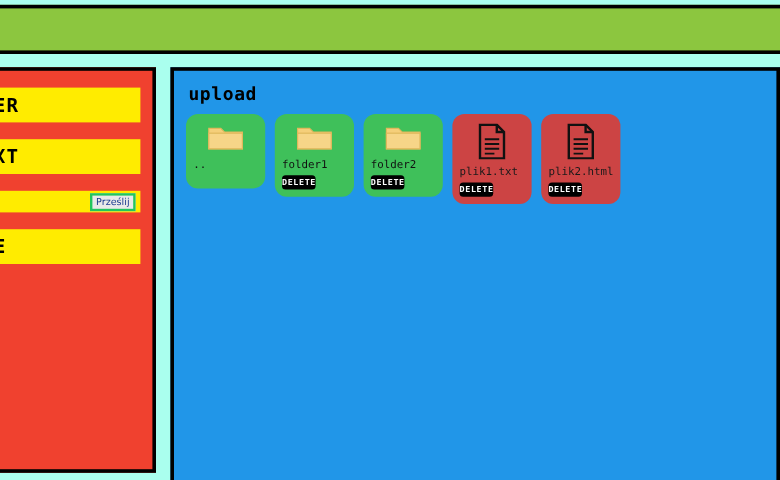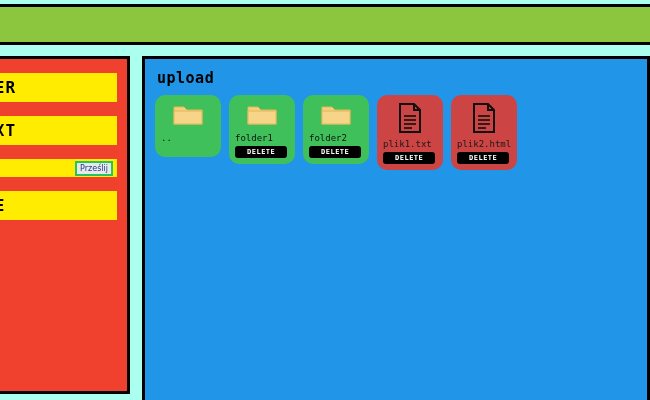--- a/index.html
+++ b/index.html
@@ -154,21 +154,21 @@
     margin-top: 2px;
     margin-left: 1px;
     background: #000;
     color: #fff;
     border: 0;
     border-radius: 3px;
     font-family: "DejaVu Sans Mono", monospace;
     font-size: 7px;
     font-weight: bold;
     letter-spacing: 0.5px;
-    padding: 2px 12px;
+    padding: 2px 0;
     line-height: 8px;
     cursor: pointer;
   }
 </style>
 </head>
 <body>
 
 <div id="app">
 
   <div id="header-bar">

